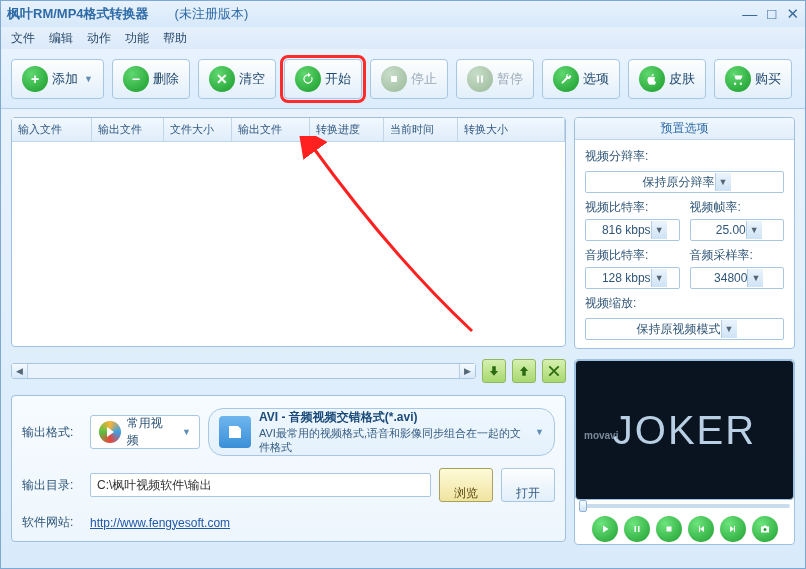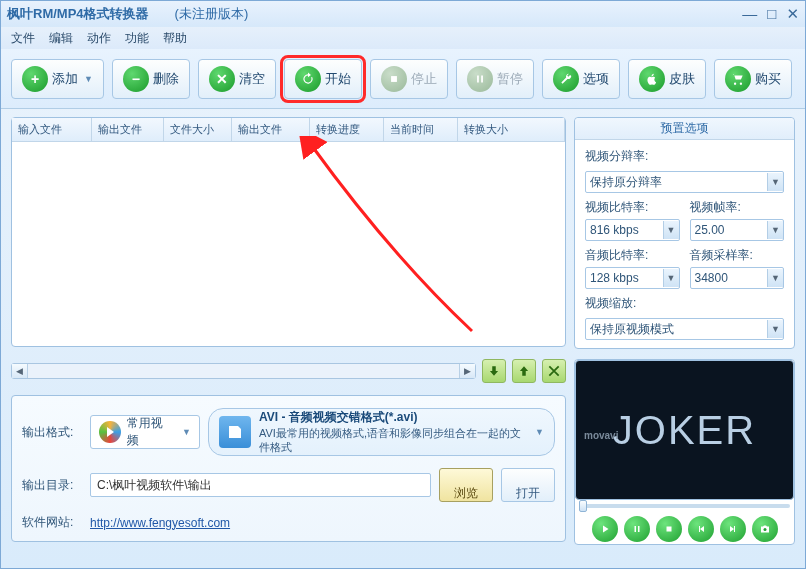--- a/index.html
+++ b/index.html
@@ -47,21 +47,21 @@
 .formatbox .ftxt { flex:1; line-height:1.3; color:#345a80; }
 .formatbox .ftxt b { color:#1a4a7a; font-size:12px; }
 .txtinput { flex:1; height:24px; border:1px solid #a7c7e5; border-radius:2px; background:#fff; padding:0 6px; font-size:12px; color:#333; }
 .btn { height:24px; padding:16px 14px; border:1px solid #a7a060; border-radius:3px; background:linear-gradient(#fef9d8,#f0e4a0); font-size:12px; color:#5a4a10; cursor:pointer; }
 .btn.plain { border-color:#a7c7e5; background:linear-gradient(#fdfefe,#e2effa); color:#345a80; }
 .link { color:#2158a8; text-decoration:underline; font-size:12px; }
 .rpanel-title { height:22px; display:flex; align-items:center; justify-content:center; font-size:12px; color:#2e6aa6; background:linear-gradient(#f0f7fe,#e1eefb); border-bottom:1px solid #c1d6e9; border-radius:4px 4px 0 0; }
 .prefs { padding:8px 10px; display:flex; flex-direction:column; gap:6px; font-size:12px; color:#2f5578; }
 .prefs .prow { display:flex; gap:10px; }
 .prefs .pcol { flex:1; display:flex; flex-direction:column; gap:3px; }
-.select { height:22px; border:1px solid #a7c7e5; border-radius:2px; background:#fff; font-size:12px; padding:0 4px; display:flex; align-items:center; justify-content:space-between; }
+.select { height:22px; border:1px solid #a7c7e5; border-radius:2px; background:#fff; font-size:12px; padding:0 4px; display:flex; align-items:center; justify-content:center; }
 .select .sd { width:16px;height:18px;background:linear-gradient(#eaf4fd,#cfe3f5);border-left:1px solid #b3cee6;display:flex;align-items:center;justify-content:center;font-size:9px;color:#567; margin-right:-4px; }
 .preview { height:140px; background:#0a1420; border:1px solid #9fc1e1; border-radius:4px; display:flex; align-items:center; justify-content:center; color:#b9cfe4; font-family:Impact,Arial; font-size:40px; letter-spacing:2px; overflow:hidden; position:relative; }
 .preview .wm { position:absolute; left:8px; top:50%; font-size:10px; color:#7a8a9a; letter-spacing:0; font-family:Arial;font-weight:bold; }
 .slider { height:12px; display:flex; align-items:center; padding:0 4px; }
 .slider .track { flex:1; height:4px; background:#c8dced; border-radius:2px; position:relative; }
 .slider .thumb { position:absolute; left:0; top:-4px; width:8px; height:12px; background:linear-gradient(#fafdff,#cde2f5); border:1px solid #8fb4d6; border-radius:2px; }
 .mediactl { display:flex; gap:6px; justify-content:center; padding:4px 0 2px 0; }
 .mediactl .mc { width:26px;height:26px;border-radius:50%;background:radial-gradient(circle at 35% 30%,#6de47d,#1fa030);display:flex;align-items:center;justify-content:center;cursor:pointer; }
 .mediactl .mc svg { width:12px;height:12px; }
 </style>

